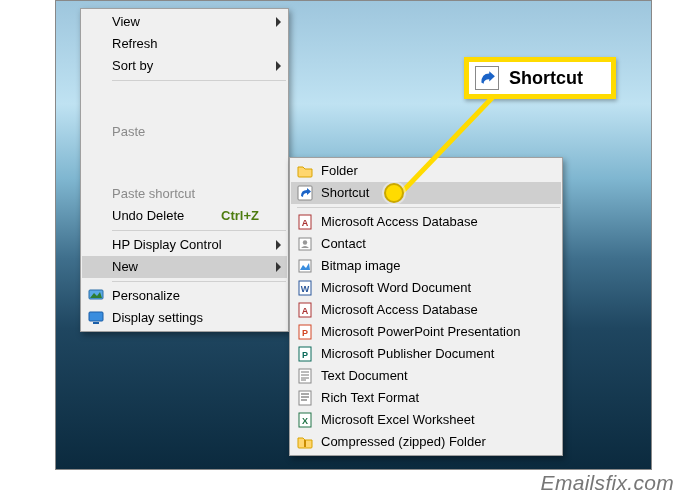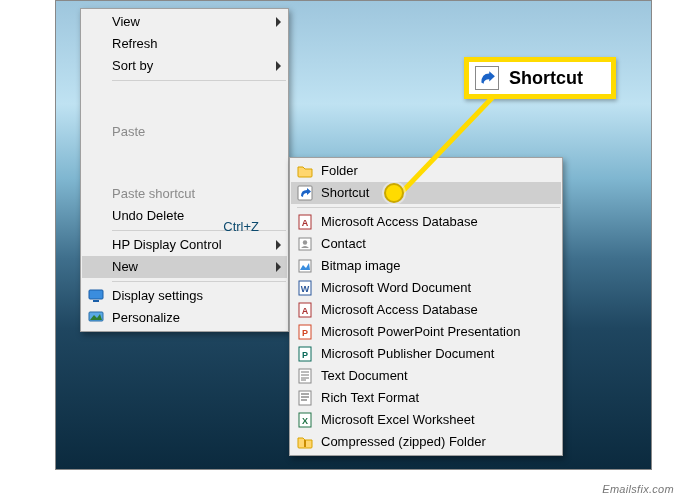--- a/index.html
+++ b/index.html
@@ -1,24 +1,24 @@
 <!DOCTYPE html>
 <html><head>
 <meta charset="utf-8">
 <style>
   html, body { margin: 0; padding: 0; }
   body { width: 690px; height: 501px; font-family: "Segoe UI", Tahoma, sans-serif; font-size: 13px; color: #000; background: #fff; overflow: hidden; }
   .frame { position: absolute; left: 55px; top: 0; width: 595px; height: 468px; background: linear-gradient(#9ec6dd 0%, #bfe2f2 22%, #7fb6d0 38%, #3f6f8c 55%, #1f4660 70%, #0b2a3e 100%); border: 1px solid #888; }
-  .watermark { position: absolute; right: 16px; bottom: 6px; font-size: 11px; color: #777; font-style: italic; letter-spacing: .3px;}
+  .watermark { position: absolute; right: 16px; bottom: 6px; font-size: 21px; color: #777; font-style: italic; letter-spacing: .3px;}
   .menu { position: absolute; background: #f0f0f0; border: 1px solid #a0a0a0; box-shadow: 2px 3px 6px rgba(0,0,0,.35); padding: 2px 1px; }
   .menu-row { position: relative; height: 22px; line-height: 22px; padding-left: 30px; padding-right: 18px; white-space: nowrap; }
   .menu-row.highlight { background: #cfcfcf; }
   .menu-row.disabled { color: #8a8a8a; margin-top: 40px; }
   .menu-sep { height: 1px; background: #d0d0d0; margin: 3px 1px 3px 30px; }
-  .menu .shortcut { position: absolute; right: 28px; top: 11px; color: #0c4a6e; }
+  .menu .shortcut { position: absolute; right: 28px; top: 0; color: #4d7c0f; font-weight: bold; }
   .submenu-arrow { position: absolute; right: 6px; top: 6px; width: 0; height: 0; border-top: 5px solid transparent; border-bottom: 5px solid transparent; border-left: 5px solid #333; }
   .icon-slot { position: absolute; left: 6px; top: 3px; width: 16px; height: 16px; display: flex; align-items: center; justify-content: center; }
   .icon-slot svg { width: 16px; height: 16px; }
 
   .callout { position: absolute; left: 464px; top: 57px; width: 130px; background: #fff; border: 5px solid #ffdb00; padding: 4px 6px 4px 6px; box-shadow: 1px 2px 4px rgba(0,0,0,.3); display: flex; align-items: center; gap: 10px; }
   .callout .txt { font-size: 18px; font-weight: 600; }
   .callout-icon { width: 22px; height: 22px; border: 1px solid #888; background: #fff; display: flex; align-items: center; justify-content: center; }
 
   .pointer-dot { position: absolute; width: 16px; height: 16px; border-radius: 50%; background: #ffdb00; border: 2px solid #caa800; left: 384px; top: 183px; box-shadow: 0 0 0 2px rgba(255,255,255,.4);}
   .pointer-line { position: absolute; left: 400px; top: 90px; width: 130px; height: 110px; pointer-events: none; }
@@ -57,34 +57,34 @@
     <span class="submenu-arrow"></span>
   </div>
   <div class="menu-row interactive highlight">
     <span>New</span>
     <span class="submenu-arrow"></span>
   </div>
   <div class="menu-sep"></div>
   <div class="menu-row interactive">
     <span class="icon-slot">
       <svg viewBox="0 0 16 16">
+          <rect x="1" y="2" width="14" height="9" rx="1" fill="#5aa9e6" stroke="#2a6fa8"></rect>
+          <path d="M2 10 L6 5 L9 8 L12 4 L14 10 Z" fill="#2e7d32"></path>
+        </svg>
+    </span>
+    <span>Personalize</span>
+  </div>
+  <div class="menu-row interactive">
+    <span class="icon-slot">
+      <svg viewBox="0 0 16 16">
           <rect x="1" y="2" width="14" height="9" rx="1" fill="#3a8dde" stroke="#1a5ea8"></rect>
           <rect x="5" y="12" width="6" height="2" fill="#1a5ea8"></rect>
         </svg>
     </span>
     <span>Display settings</span>
-  </div>
-  <div class="menu-row interactive">
-    <span class="icon-slot">
-      <svg viewBox="0 0 16 16">
-          <rect x="1" y="2" width="14" height="9" rx="1" fill="#5aa9e6" stroke="#2a6fa8"></rect>
-          <path d="M2 10 L6 5 L9 8 L12 4 L14 10 Z" fill="#2e7d32"></path>
-        </svg>
-    </span>
-    <span>Personalize</span>
   </div>
 </div>
 
 <div class="menu" style="left:289px; top:157px; width:270px;">
   <div class="menu-row interactive">
     <span class="icon-slot">
       <svg viewBox="0 0 16 16">
           <path d="M1 4h5l2 2h7v7a1 1 0 0 1-1 1H2a1 1 0 0 1-1-1z" fill="#ffd66e" stroke="#d9a300"></path>
         </svg>
     </span>

